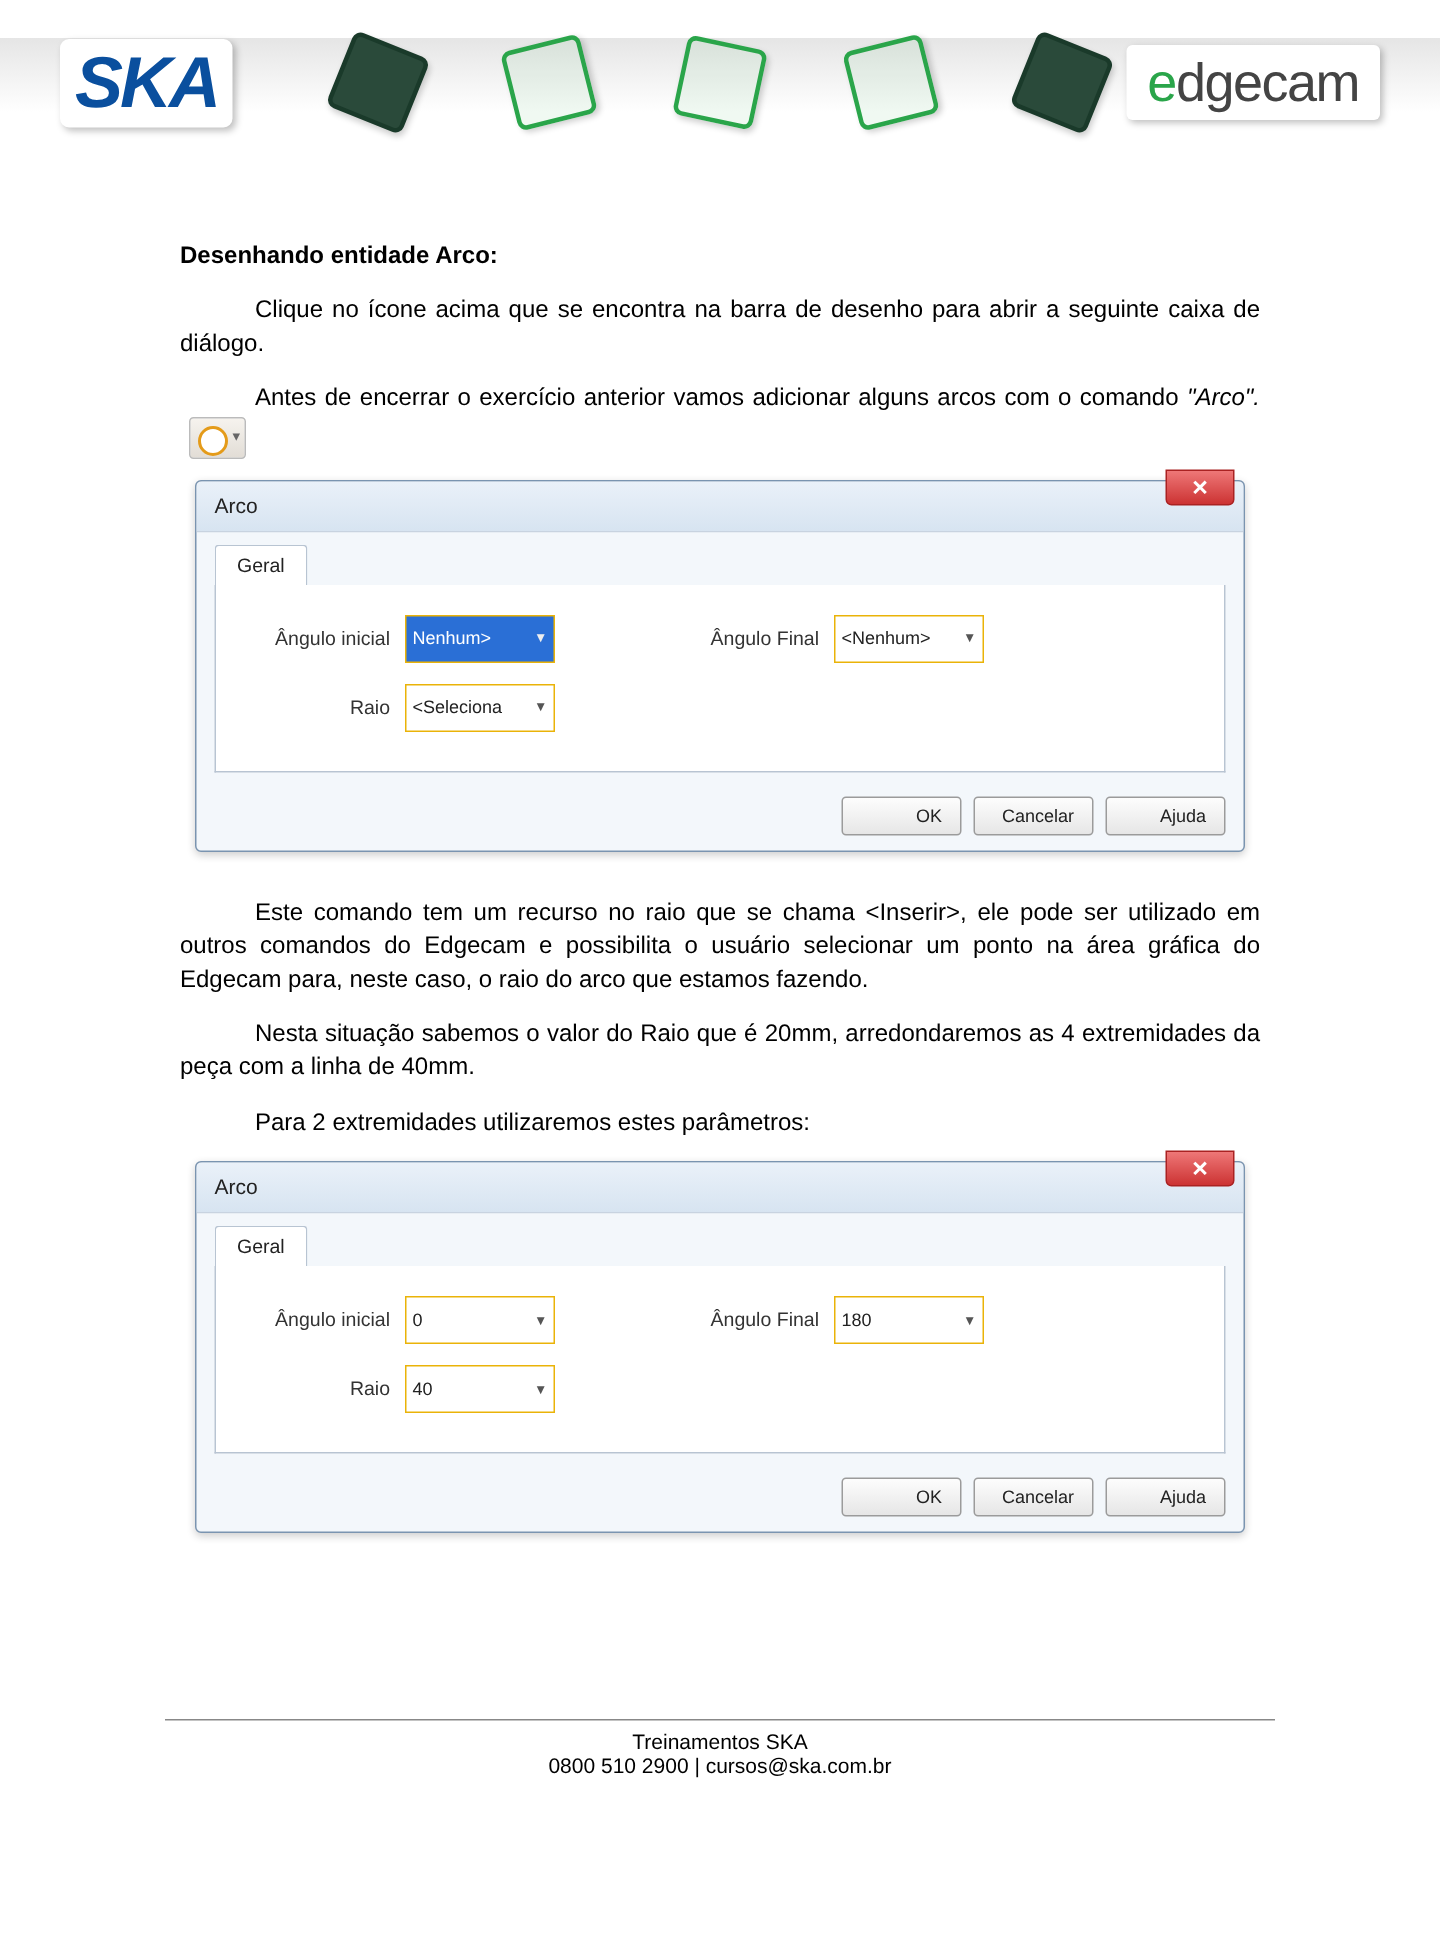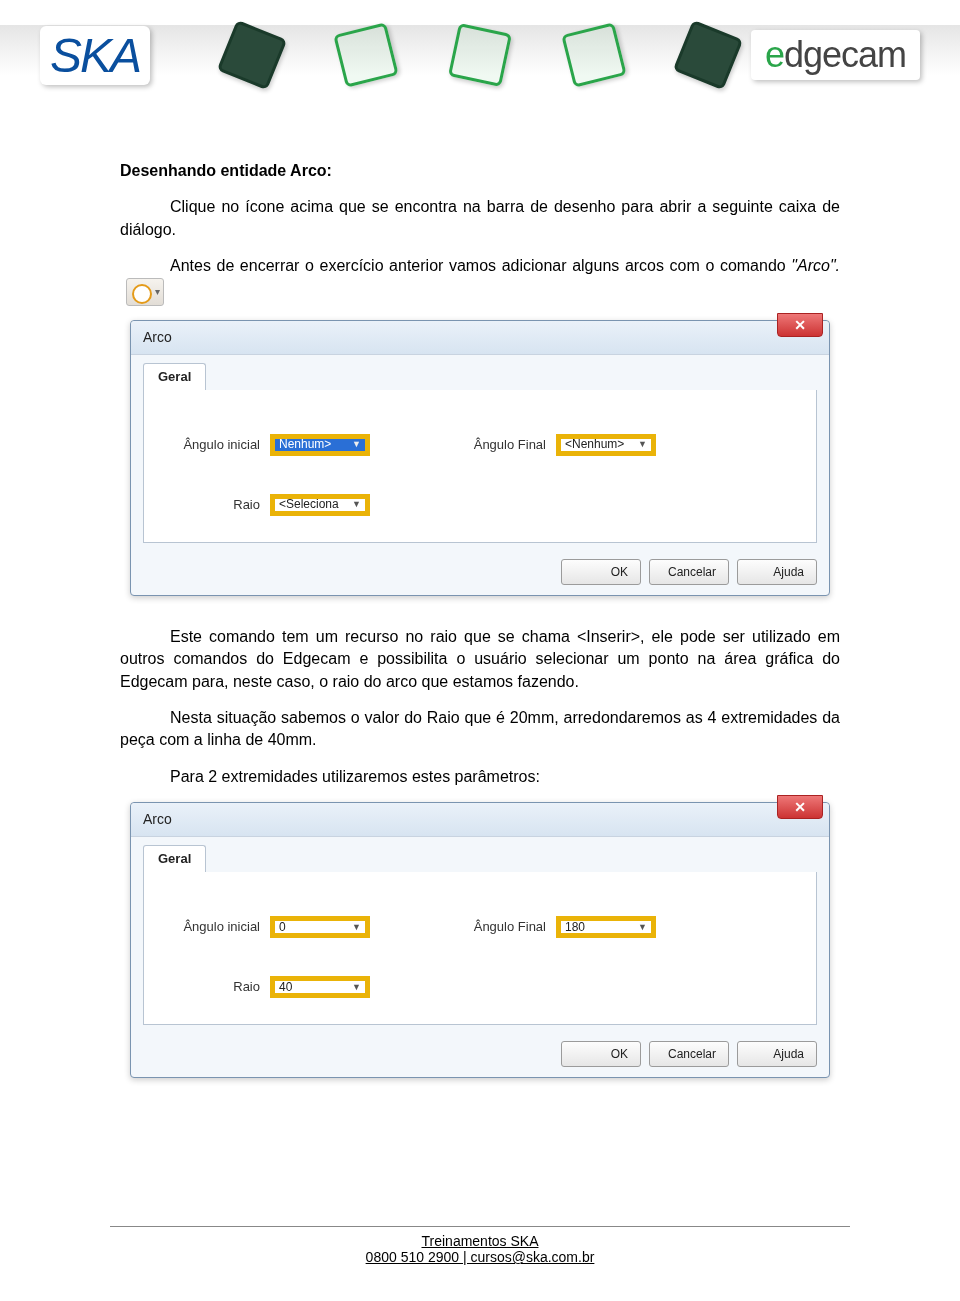--- a/index.html
+++ b/index.html
@@ -16,21 +16,21 @@
     height: 110px;
     display: flex;
     align-items: center;
     justify-content: space-between;
     padding: 0 40px;
     background: linear-gradient(to bottom, #fff 0%, #fff 25px, #e5e5e5 25px, #fff 75px, #fff 100%);
     overflow: visible;
   }
   .logo-ska {
     font-size: 48px;
-    font-weight: 400;
+    font-weight: 700;
     font-style: italic;
     color: #0a4f9e;
     letter-spacing: -2px;
     position: relative;
     z-index: 2;
     background: #fff;
     padding: 2px 10px;
     border-radius: 6px;
     box-shadow: 2px 2px 5px rgba(0,0,0,.25);
   }
@@ -150,41 +150,40 @@
     padding: 8px 12px 0 12px;
   }
   .tab {
     display: inline-block;
     background: #fff;
     border: 1px solid #b8c4d2;
     border-bottom: none;
     padding: 4px 14px;
     border-radius: 3px 3px 0 0;
     font-size: 13px;
-    font-weight: bold;
   }
   .tabbody {
     background: #fff;
     border: 1px solid #b8c4d2;
     margin: 0 12px 10px 12px;
     border-top: none;
     padding: 20px 20px 16px 20px;
   }
   .fields {
     display: flex;
     gap: 80px;
     margin-bottom: 10px;
   }
   .fieldgroup { display:flex; flex-direction:column; gap:14px; }
-  .field { display:flex; align-items:center; gap:10px;margin-top:24px; }
+  .field { display:flex; align-items:center; gap:10px; }
   .flabel { width:96px; text-align:right; font-size:13px; color:#333; }
   .combo {
     display:flex; align-items:center;
-    width:100px; height:22px;
-    border:5px solid #eab308;
+    width:100px; height:32px;
+    border:1px solid #eab308;
     background:#fff;
     padding:0 4px;
     font-size:12px;
     justify-content:space-between;
   }
   .combo.sel { background:#2a6fd6; color:#fff; }
   .combo .arrow { font-size:9px; color:#555; }
   .combo.sel .arrow { color:#eee; }
   .btnrow {
     display:flex; justify-content:flex-end; gap:8px;
@@ -198,25 +197,24 @@
     font-size:12px;
     color:#222;
     text-align:right;
     line-height:24px;
     padding: 0 12px;
   }
 
   
   .foot {
     position: relative;
-    margin-top: 108px;
+    margin-top: 84px;
     text-align:center;
     font-size: 14px;
     color:#000;
-    text-decoration:underline;
   }
   .foot hr { margin: 0 110px 6px 110px; border:none; border-top:1px solid #888; }
 </style>
 </head>
 <body>
 
 <div class="header">
   <div class="logo-ska">SKA</div>
   <div class="decor">
     <div class="sq dark"></div>

